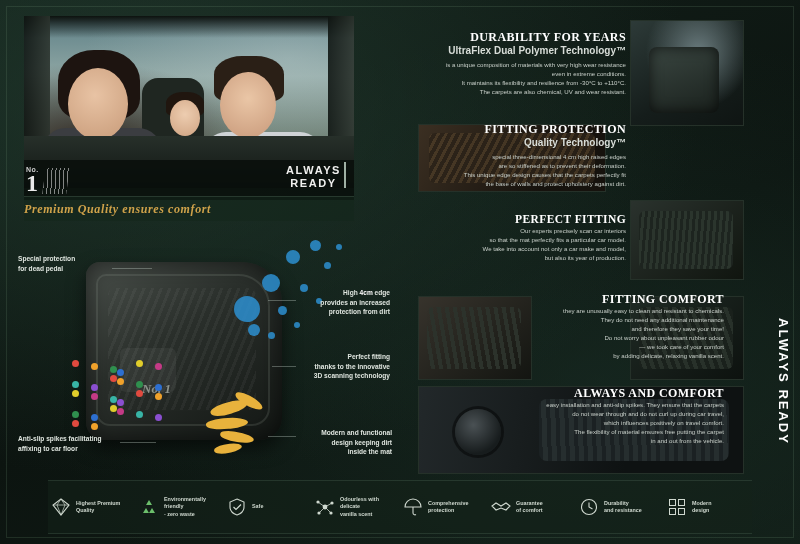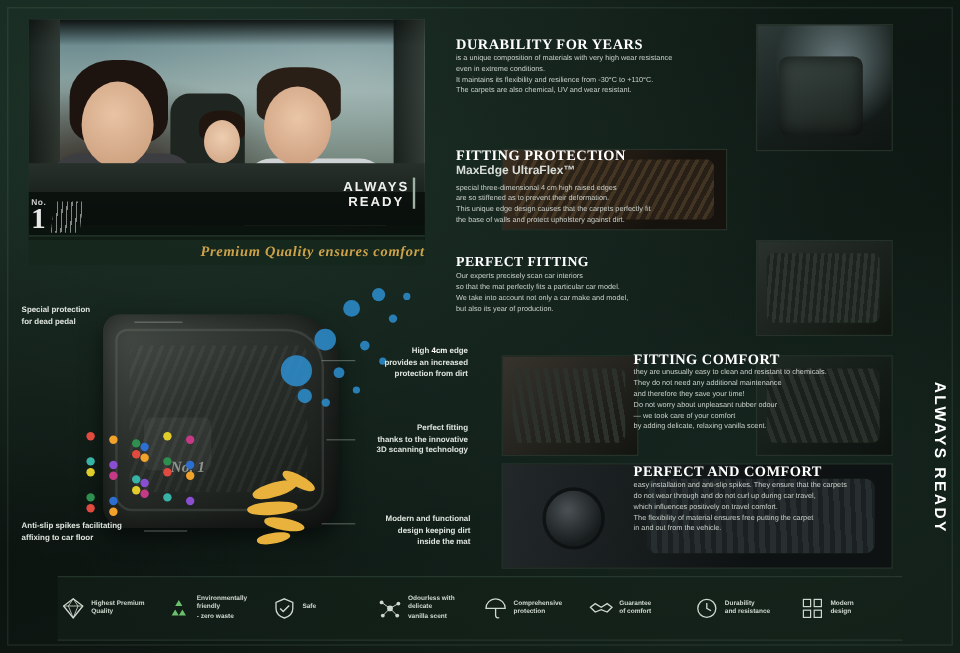--- a/index.html
+++ b/index.html
@@ -41,27 +41,27 @@
   .seat{position:absolute;left:118px;top:62px;width:62px;height:112px;border-radius:16px 16px 0 0;background:#1f2621;}
 
   
   .readybar{position:absolute;left:24px;top:160px;width:330px;height:40px;background:rgba(8,14,11,.84);}
   .badge{position:absolute;left:26px;top:166px;width:42px;height:30px;}
   .badge .no{font:bold 7px/1 "Liberation Sans",sans-serif;color:#cfcfcf;letter-spacing:.5px;}
   .badge .one{font:bold 24px/20px "Liberation Serif",serif;color:#e9e9e9;}
   .badge .fan{position:absolute;left:18px;top:2px;width:24px;height:26px;
      background:repeating-linear-gradient(85deg,rgba(230,230,230,.55) 0 1px,rgba(230,230,230,0) 1px 4px);
      transform:skewX(-8deg);}
-  .always{position:absolute;left:286px;top:150px;color:#f0f0ee;font:bold 11px/13px "Liberation Sans",sans-serif;
+  .always{position:absolute;left:286px;top:164px;color:#f0f0ee;font:bold 11px/13px "Liberation Sans",sans-serif;
      letter-spacing:1.6px;text-align:center;}
   .always .bar{position:absolute;left:58px;top:-2px;width:2px;height:26px;background:#9fb0a4;}
 
   .premium{position:absolute;left:24px;top:196px;width:330px;height:24px;background:rgba(20,38,28,.55);
      border-top:1px solid rgba(150,190,160,.18);}
-  .premium span{display:block;text-align:right;line-height:24px;color:#cfa24a;
+  .premium span{display:block;text-align:left;line-height:24px;color:#cfa24a;
      font:italic bold 12px/24px "Liberation Serif",serif;letter-spacing:.6px;}
 
   
   .thumb{position:absolute;background:#1a231d;overflow:hidden;border:1px solid rgba(120,160,130,.12);}
   .thumb .g{position:absolute;inset:0;}
   .t1{left:630px;top:20px;width:112px;height:104px;}
   .t1 .g{background:
       radial-gradient(ellipse at 60% 30%, #6a7b7e 0%, rgba(106,123,126,0) 55%),
       linear-gradient(150deg,#2d3a38,#151d1b 60%,#0f1513);}
   .t1:after{content:"";position:absolute;left:18px;top:26px;width:70px;height:66px;border-radius:8px;
@@ -83,21 +83,21 @@
   .t5:after{content:"";position:absolute;left:8px;top:10px;width:94px;height:62px;border-radius:6px;
       background:repeating-linear-gradient(70deg,#1a211c 0 4px,#28312a 4px 8px);}
   .t6{left:418px;top:386px;width:324px;height:86px;}
   .t6 .g{background:linear-gradient(100deg,#22282a,#0e1212 65%);}
   .t6:after{content:"";position:absolute;left:120px;top:12px;width:190px;height:62px;border-radius:8px;
       background:repeating-linear-gradient(88deg,#1b2123 0 4px,#262e2f 4px 9px);}
   .t6 .circle{position:absolute;left:36px;top:22px;width:46px;height:46px;border-radius:50%;
       background:radial-gradient(circle at 40% 35%,#4a5154,#171c1d 70%);box-shadow:0 0 0 3px rgba(0,0,0,.45);}
 
   
-  .tblock{position:absolute;color:#e9ece9;}
+  .tblock{position:absolute;text-align:right;color:#e9ece9;}
   .tblock h3{margin:0;font:bold 12px/14px "Liberation Serif",serif;color:#ffffff;letter-spacing:.4px;}
   .tblock h4{margin:1px 0 3px;font:bold 10px/12px "Liberation Sans",sans-serif;color:#d8ddd8;}
   .tblock p{margin:0;font:400 6.1px/9px "Liberation Sans",sans-serif;color:#c8cfc9;}
   .tblock h3.sm{font-size:11.5px;}
   .b1{left:380px;top:30px;width:246px;}
   .b2{left:380px;top:122px;width:246px;}
   .b3{left:380px;top:212px;width:246px;}
   .b4{left:528px;top:292px;width:196px;}
   .b5{left:528px;top:386px;width:196px;}
 
@@ -201,37 +201,38 @@
   <div class="thumb t5">
       <div class="g"></div>
     </div>
   <div class="thumb t6">
     <div class="g"></div>
       <div class="circle"></div>
   </div>
 
   <div class="tblock b1">
     <h3>DURABILITY FOR YEARS</h3>
+    <h4>UltraFlex Dual Polymer Technology™</h4>
     <p class="ml">is a unique composition of materials with very high wear resistance<br>even in extreme conditions.<br>It maintains its flexibility and resilience from -30°C to +110°C.<br>The carpets are also chemical, UV and wear resistant.</p>
   </div>
   <div class="tblock b2">
     <h3>FITTING PROTECTION</h3>
-    <h4>MaxEdge UltraFlex™</h4>
+    <h4>Quality Technology™</h4>
     <p class="ml">special three-dimensional 4 cm high raised edges<br>are so stiffened as to prevent their deformation.<br>This unique edge design causes that the carpets perfectly fit<br>the base of walls and protect upholstery against dirt.</p>
   </div>
   <div class="tblock b3">
     <h3 class="sm">PERFECT FITTING</h3>
     <p class="ml">Our experts precisely scan car interiors<br>so that the mat perfectly fits a particular car model.<br>We take into account not only a car make and model,<br>but also its year of production.</p>
   </div>
   <div class="tblock b4">
     <h3>FITTING COMFORT</h3>
     <p class="ml">they are unusually easy to clean and resistant to chemicals.<br>They do not need any additional maintenance<br>and therefore they save your time!<br>Do not worry about unpleasant rubber odour<br>— we took care of your comfort<br>by adding delicate, relaxing vanilla scent.</p>
   </div>
   <div class="tblock b5">
-    <h3>PERFECT AND COMFORT</h3>
+    <h3>ALWAYS AND COMFORT</h3>
     <p class="ml">easy installation and anti-slip spikes. They ensure that the carpets<br>do not wear through and do not curl up during car travel,<br>which influences positively on travel comfort.<br>The flexibility of material ensures free putting the carpet<br>in and out from the vehicle.</p>
   </div>
 
   <div class="mat">
     <div class="base"></div>
       <div class="rim"></div>
       <div class="tread"></div>
       <div class="heel"></div>
     <div class="logo">No. 1</div>
   </div>

